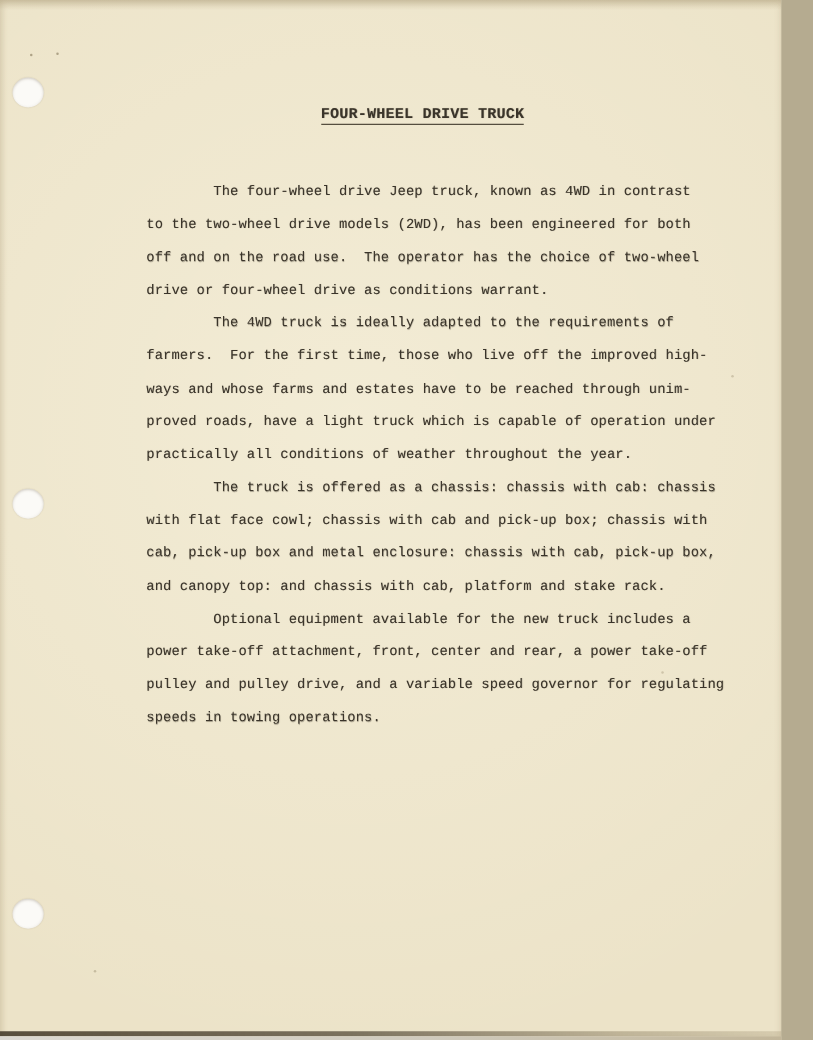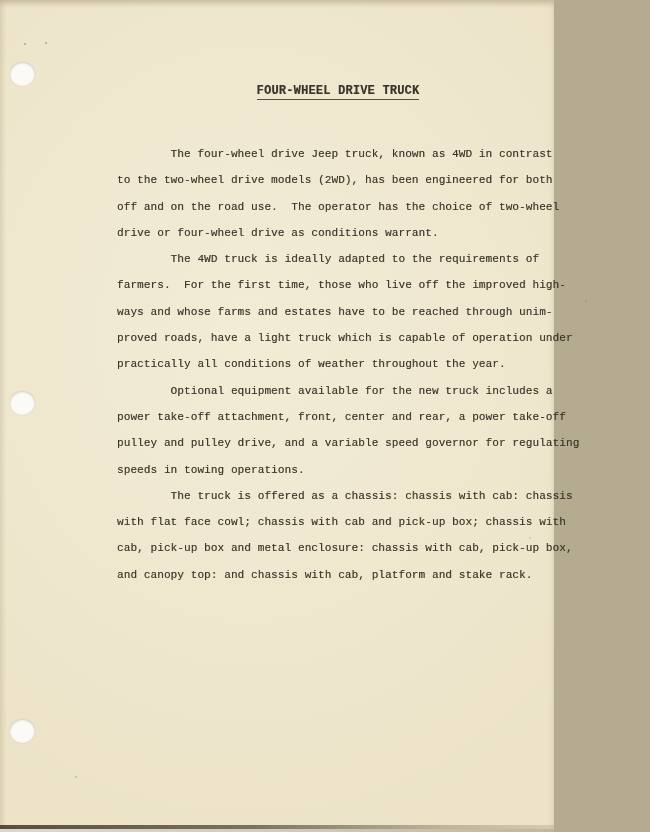--- a/index.html
+++ b/index.html
@@ -2,21 +2,21 @@
 <html style="--paper: #ece3c8; --ink: #3a342a; --hole: #fbfaf7;"><head>
 <meta charset="utf-8">
 <style>
   html,body{margin:0;padding:0;}
   body{
     width:650px;height:832px;overflow:hidden;
     font-family:"Liberation Mono", monospace;
     background:#b5ab90;
   }
   .sheet{
-    position:relative;width:554px;height:832px;
+    position:relative;width:625px;height:832px;
     background:
       radial-gradient(ellipse 120% 90% at 45% 40%, rgba(255,252,238,0.35), rgba(0,0,0,0) 70%),
       radial-gradient(ellipse 140% 120% at 50% 50%, var(--paper, #ece3c8) 60%, #e3d8b8 100%);
     box-shadow: inset 0 2px 6px rgba(120,100,60,0.18), inset 2px 0 5px rgba(120,100,60,0.10);
   }
   
   .edge-top{
     position:absolute;top:0;left:0;right:0;height:8px;
     background:linear-gradient(to bottom, rgba(150,130,90,0.22), rgba(150,130,90,0));
   }
@@ -84,25 +84,25 @@
     <h1 class="title"><span>FOUR-WHEEL DRIVE TRUCK</span></h1>
     <p class="para">        The four-wheel drive Jeep truck, known as 4WD in contrast
 to the two-wheel drive models (2WD), has been engineered for both
 off and on the road use.  The operator has the choice of two-wheel
 drive or four-wheel drive as conditions warrant.</p>
     <p class="para">        The 4WD truck is ideally adapted to the requirements of
 farmers.  For the first time, those who live off the improved high-
 ways and whose farms and estates have to be reached through unim-
 proved roads, have a light truck which is capable of operation under
 practically all conditions of weather throughout the year.</p>
+    <p class="para">        The truck is offered as a chassis: chassis with cab: chassis
+with flat face cowl; chassis with cab and pick-up box; chassis with
+cab, pick-up box and metal enclosure: chassis with cab, pick-up box,
+and canopy top: and chassis with cab, platform and stake rack.</p>
     <p class="para">        Optional equipment available for the new truck includes a
 power take-off attachment, front, center and rear, a power take-off
 pulley and pulley drive, and a variable speed governor for regulating
 speeds in towing operations.</p>
-    <p class="para">        The truck is offered as a chassis: chassis with cab: chassis
-with flat face cowl; chassis with cab and pick-up box; chassis with
-cab, pick-up box and metal enclosure: chassis with cab, pick-up box,
-and canopy top: and chassis with cab, platform and stake rack.</p>
   </div>
 
   <div class="edge-bottom-dark"></div>
   <div class="edge-bottom-light"></div>
 </div>
 
 </body></html>

